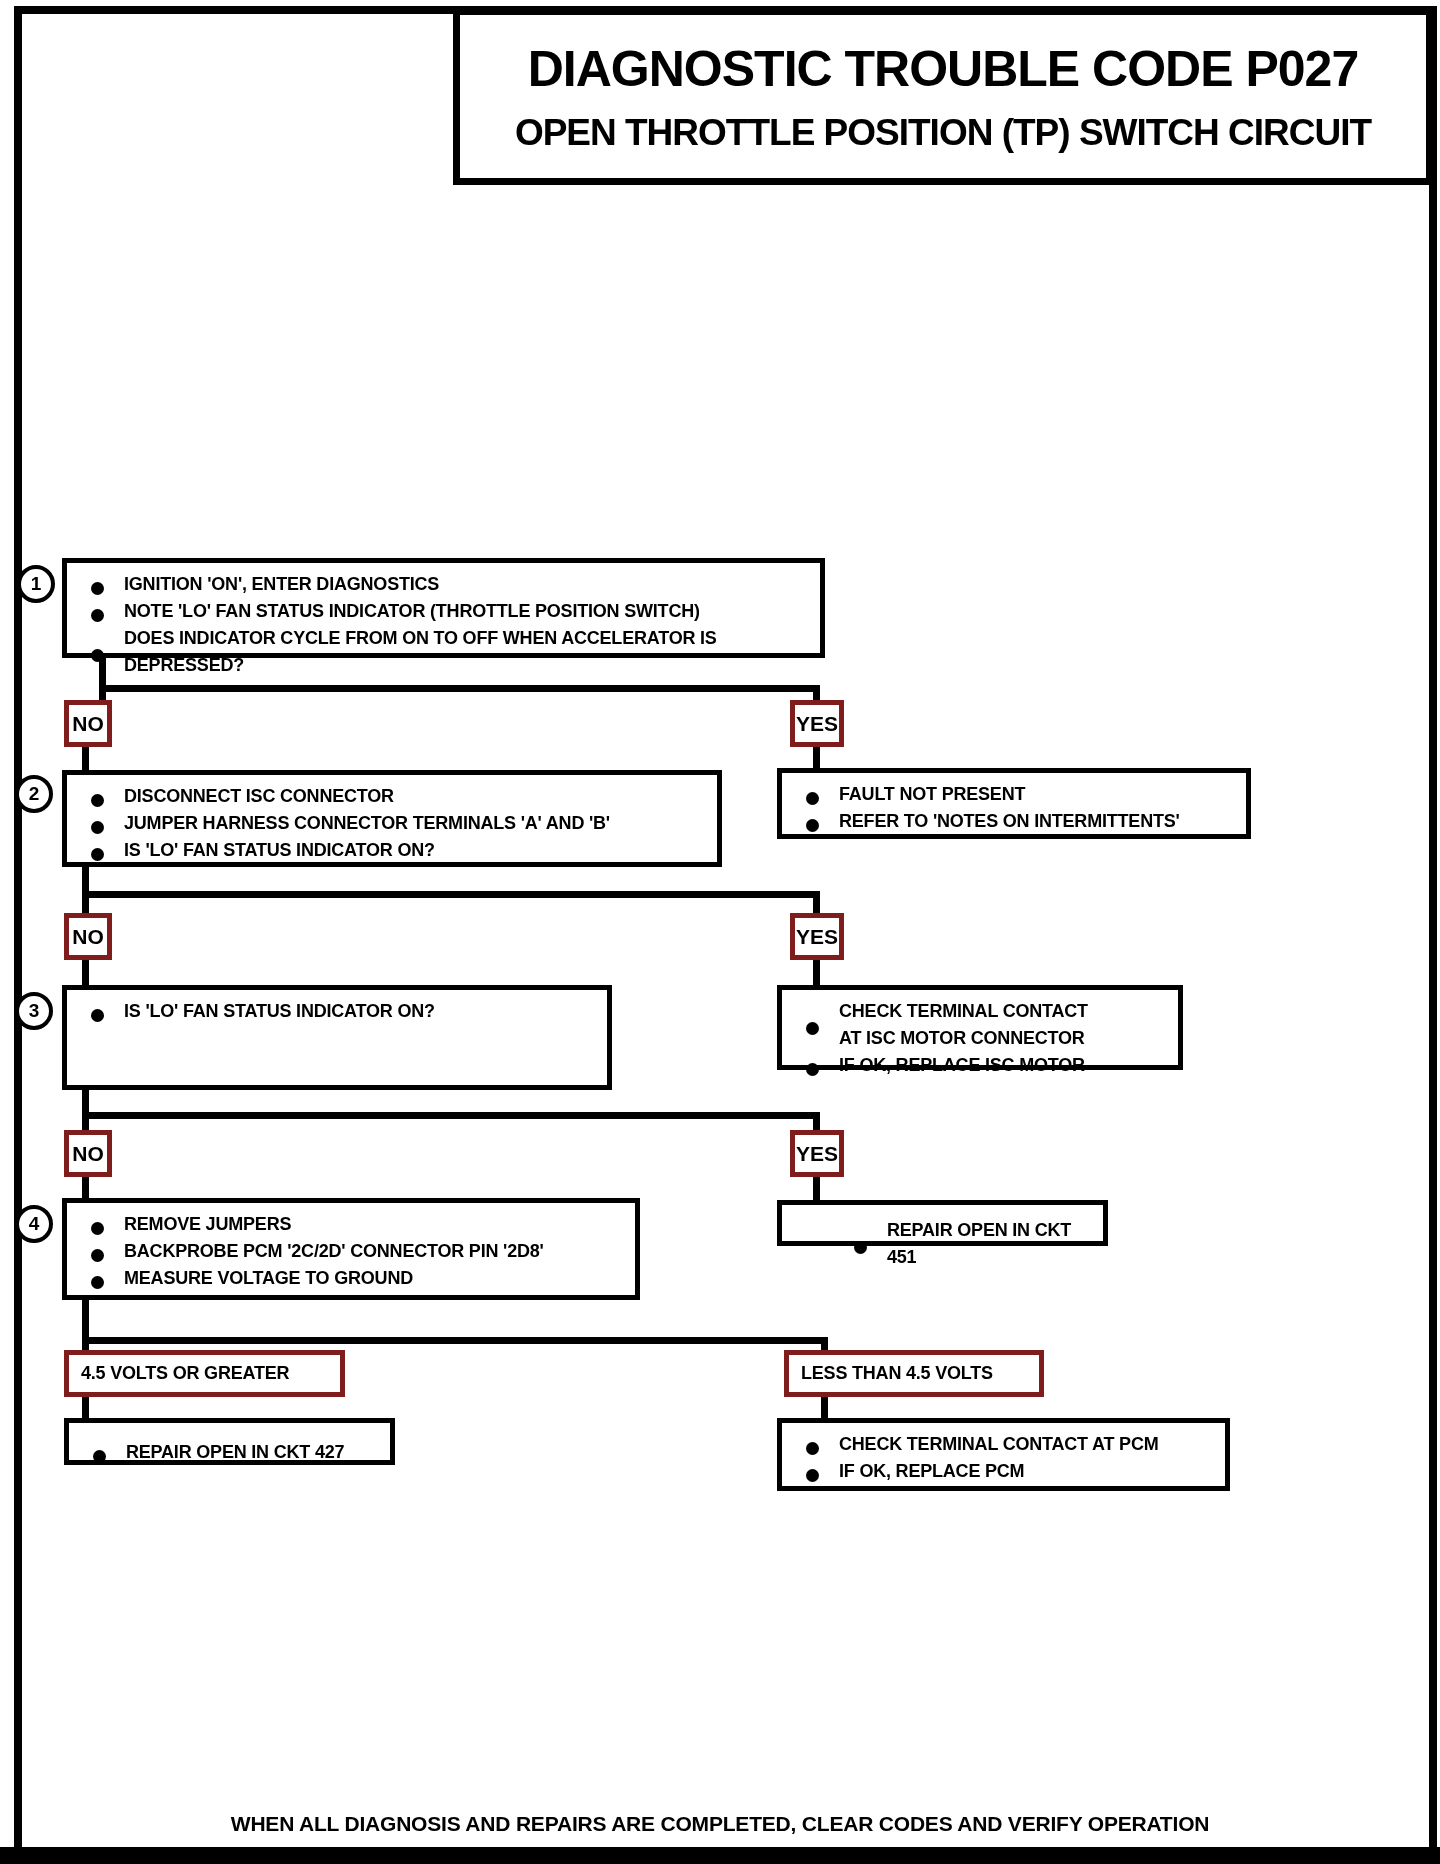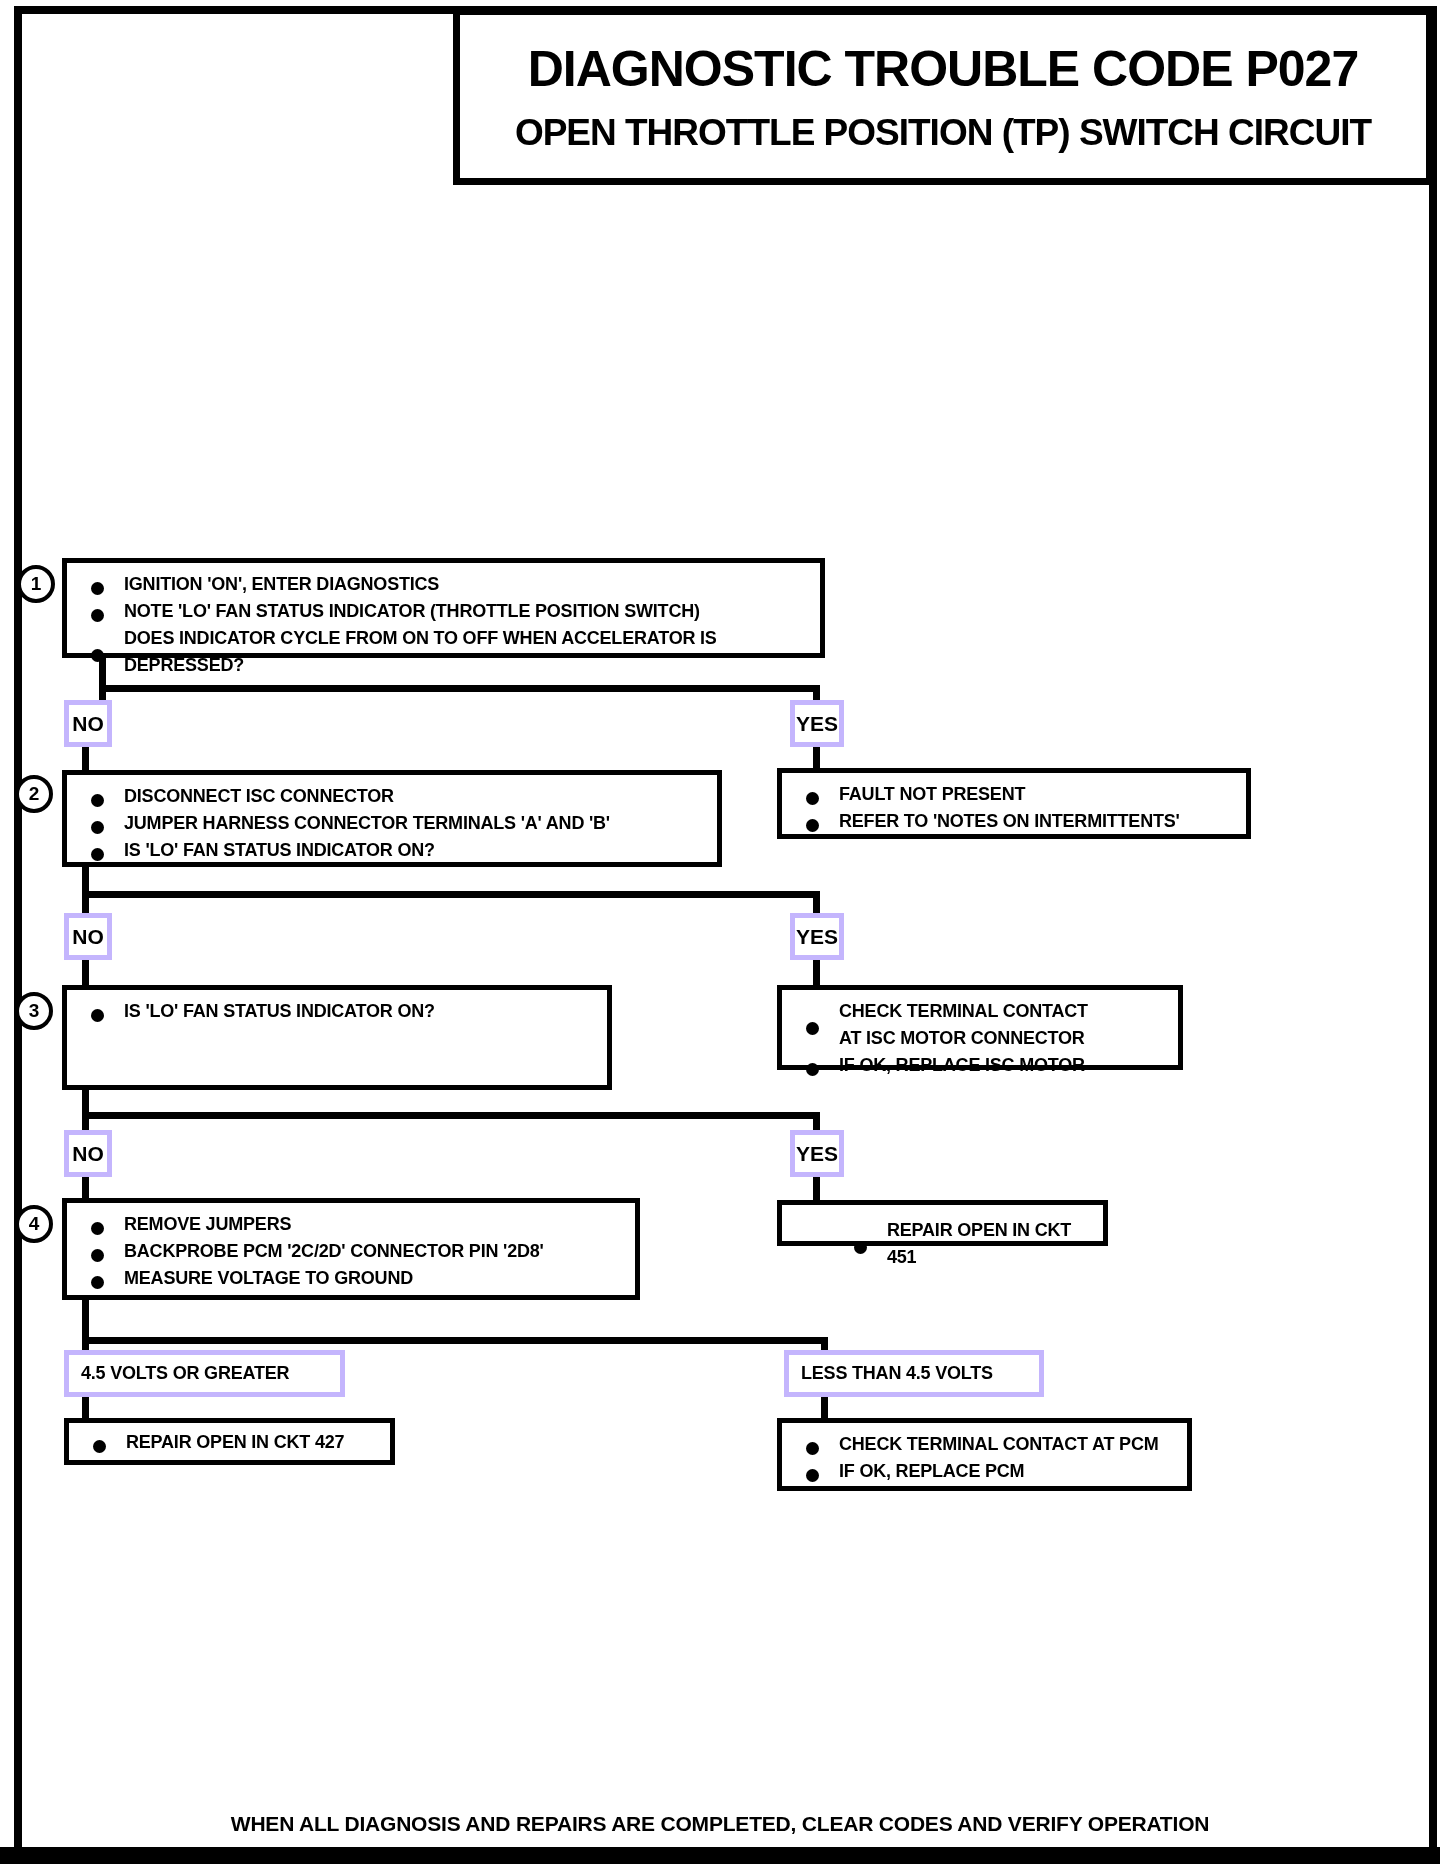--- a/index.html
+++ b/index.html
@@ -16,21 +16,21 @@
   .title-sub  { font-weight:700; font-size:37px; letter-spacing:-1px; white-space:nowrap; }
   
   .box { background:#fff; border:5px solid #000; z-index:2; }
   .rows { padding:8px 8px 6px 0; }
   .row { display:flex; align-items:center; padding:0; }
   .dot { flex:0 0 13px; width:13px; height:13px; border-radius:50%; background:#000; margin:7px 20px 0 24px; }
   .txt { font-weight:700; font-size:18px; line-height:27px; letter-spacing:-0.2px; }
   .pad-r-70 .rows { padding-right:70px; }
   .pad-r-80 .rows { padding-right:80px; }
   
-  .tag { background:#fff; border:5px solid #c4b5fd; display:flex; align-items:center; justify-content:center;
+  .tag { background:#fff; border:5px solid #7f1d1d; display:flex; align-items:center; justify-content:center;
          font-weight:700; font-size:21px; z-index:2; }
   .tag-left { justify-content:flex-start; padding-left:12px; font-size:18px; letter-spacing:-0.2px; }
   
   .circ { width:38px; height:38px; border:4px solid #000; border-radius:50%; background:#fff;
           display:flex; align-items:center; justify-content:center; font-weight:700; font-size:19px; z-index:2; }
   
   .line { background:#000; z-index:1; }
   
   .footer { left:0; top:1812px; width:1440px; text-align:center; font-weight:700; font-size:21px; letter-spacing:-0.2px; }
 </style>
@@ -195,29 +195,29 @@
 </div>
 
 <div class="abs tag tag-left" style="left:64px;top:1350px;width:281px;height:47px;">
     <span>4.5 VOLTS OR GREATER</span>
   </div>
 <div class="abs tag tag-left" style="left:784px;top:1350px;width:260px;height:47px;">
     <span>LESS THAN 4.5 VOLTS</span>
   </div>
 
 <div class="abs box" style="left:64px;top:1418px;width:331px;height:47px;">
-  <div class="rows" style="padding-top:6px;">
+  <div class="rows" style="padding-top:16px;">
     <div class="row">
         <span class="dot"></span>
         <span class="txt">REPAIR OPEN IN CKT 427</span>
       </div>
   </div>
 </div>
 
-<div class="abs box" style="left:777px;top:1418px;width:415px;height:73px;">
+<div class="abs box" style="left:777px;top:1418px;width:453px;height:73px;">
   <div class="rows">
     <div class="row">
         <span class="dot"></span>
         <span class="txt">CHECK TERMINAL CONTACT AT PCM</span>
       </div>
     <div class="row">
         <span class="dot"></span>
         <span class="txt">IF OK, REPLACE PCM</span>
       </div>
   </div>

